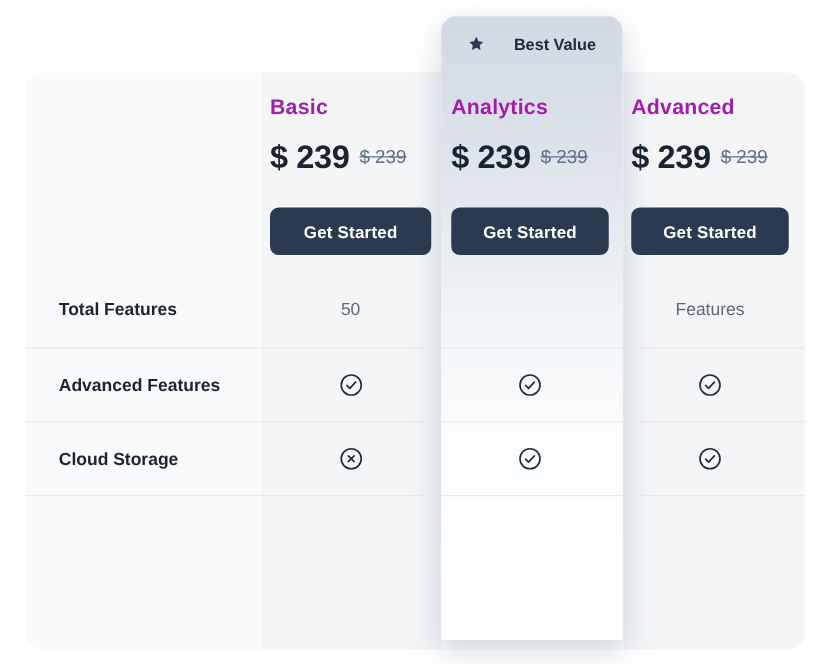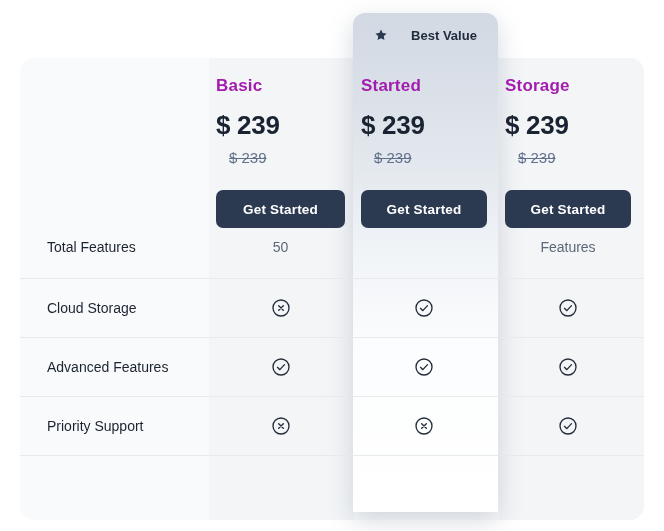--- a/index.html
+++ b/index.html
@@ -33,38 +33,38 @@
   
   .plan{position:absolute;top:76px;}
   .plan.p0{left:216px;width:129px;}
   .plan.p1{left:361px;width:126px;}
   .plan.p2{left:505px;width:126px;}
   .plan-name{
     position:absolute;top:0;left:0;
     font-size:17px;font-weight:700;color:#a21caf;letter-spacing:.2px;
   }
   .price-line{
-    position:absolute;top:34px;left:0;display:flex;align-items:center;gap:8px;white-space:nowrap;flex-direction:column;
+    position:absolute;top:34px;left:0;display:flex;align-items:center;gap:8px;white-space:nowrap;
   }
   .price{font-size:26px;font-weight:700;color:#1a2332;letter-spacing:-.3px;}
   .old-price{font-size:15px;font-weight:500;color:#60708a;text-decoration:line-through;}
   .cta{
     position:absolute;top:90px;left:0;width:100%;height:38px;
     background:#2c3a51;color:#ffffff;border:none;border-radius:7px;
     font-family:inherit;font-size:13.5px;font-weight:600;letter-spacing:.2px;
-    display:flex;align-items:center;justify-content:center;cursor:pointer;margin-top:24px;
+    display:flex;align-items:center;justify-content:center;cursor:pointer;
   }
   
   .rows{position:absolute;left:20px;top:216px;width:624px;}
   .frow{position:relative;height:58px;border-bottom:1px solid #e7e9ed;}
   .frow.r0{height:62px;}
   .frow.r4{height:60px;}
   .flabel{
     position:absolute;left:27px;top:50%;transform:translateY(-50%);
-    font-size:14px;font-weight:400;color:#1c2432;
+    font-size:14px;font-weight:700;color:#1c2432;
   }
   .fcell{
     position:absolute;top:50%;transform:translateY(-50%);
     display:flex;align-items:center;justify-content:center;text-align:center;
   }
   .fcell.c0{left:196px;width:129px;}
   .fcell.c1{left:341px;width:126px;}
   .fcell.c2{left:485px;width:126px;}
   .fcell.text-cell{font-size:14px;font-weight:500;color:#5c6878;}
   .fcell svg{display:block;}
@@ -89,43 +89,65 @@
 <div class="plan p0">
   <div class="plan-name">Basic</div>
   <div class="price-line">
     <span class="price">$ 239</span>
     <span class="old-price">$ 239</span>
   </div>
   <button class="cta">Get Started</button>
 </div>
 
 <div class="plan p1">
-  <div class="plan-name">Started</div>
+  <div class="plan-name">Analytics</div>
   <div class="price-line">
     <span class="price">$ 239</span>
     <span class="old-price">$ 239</span>
   </div>
   <button class="cta">Get Started</button>
 </div>
 
 <div class="plan p2">
-  <div class="plan-name">Storage</div>
+  <div class="plan-name">Advanced</div>
   <div class="price-line">
     <span class="price">$ 239</span>
     <span class="old-price">$ 239</span>
   </div>
   <button class="cta">Get Started</button>
 </div>
 
 <div class="rows">
 
   <div class="frow r0">
     <div class="flabel">Total Features</div>
     <div class="fcell c0 text-cell">50</div>
     <div class="fcell c2 text-cell">Features</div>
+  </div>
+
+  <div class="frow r1">
+    <div class="flabel">Advanced Features</div>
+    <div class="fcell c0">
+        <svg width="20" height="20" viewBox="0 0 24 24" fill="none" stroke="#232c3a" stroke-width="1.6" stroke-linecap="round" stroke-linejoin="round">
+    <circle cx="12" cy="12" r="9.6"></circle>
+    <path d="M7.8 12.4l2.8 2.8 5.6-6"></path>
+  </svg>
+      </div>
+    <div class="fcell c1">
+        <svg width="20" height="20" viewBox="0 0 24 24" fill="none" stroke="#232c3a" stroke-width="1.6" stroke-linecap="round" stroke-linejoin="round">
+    <circle cx="12" cy="12" r="9.6"></circle>
+    <path d="M7.8 12.4l2.8 2.8 5.6-6"></path>
+  </svg>
+      </div>
+    <div class="fcell c2">
+        <svg width="20" height="20" viewBox="0 0 24 24" fill="none" stroke="#232c3a" stroke-width="1.6" stroke-linecap="round" stroke-linejoin="round">
+    <circle cx="12" cy="12" r="9.6"></circle>
+    <path d="M7.8 12.4l2.8 2.8 5.6-6"></path>
+  </svg>
+      </div>
   </div>
 
   <div class="frow r2">
     <div class="flabel">Cloud Storage</div>
     <div class="fcell c0">
         <svg width="20" height="20" viewBox="0 0 24 24" fill="none" stroke="#232c3a" stroke-width="1.6" stroke-linecap="round" stroke-linejoin="round">
     <circle cx="12" cy="12" r="9.6"></circle>
     <path d="M9.2 9.2l5.6 5.6M14.8 9.2l-5.6 5.6"></path>
   </svg>
       </div>
@@ -136,58 +158,15 @@
   </svg>
       </div>
     <div class="fcell c2">
         <svg width="20" height="20" viewBox="0 0 24 24" fill="none" stroke="#232c3a" stroke-width="1.6" stroke-linecap="round" stroke-linejoin="round">
     <circle cx="12" cy="12" r="9.6"></circle>
     <path d="M7.8 12.4l2.8 2.8 5.6-6"></path>
   </svg>
       </div>
   </div>
 
-  <div class="frow r1">
-    <div class="flabel">Advanced Features</div>
-    <div class="fcell c0">
-        <svg width="20" height="20" viewBox="0 0 24 24" fill="none" stroke="#232c3a" stroke-width="1.6" stroke-linecap="round" stroke-linejoin="round">
-    <circle cx="12" cy="12" r="9.6"></circle>
-    <path d="M7.8 12.4l2.8 2.8 5.6-6"></path>
-  </svg>
-      </div>
-    <div class="fcell c1">
-        <svg width="20" height="20" viewBox="0 0 24 24" fill="none" stroke="#232c3a" stroke-width="1.6" stroke-linecap="round" stroke-linejoin="round">
-    <circle cx="12" cy="12" r="9.6"></circle>
-    <path d="M7.8 12.4l2.8 2.8 5.6-6"></path>
-  </svg>
-      </div>
-    <div class="fcell c2">
-        <svg width="20" height="20" viewBox="0 0 24 24" fill="none" stroke="#232c3a" stroke-width="1.6" stroke-linecap="round" stroke-linejoin="round">
-    <circle cx="12" cy="12" r="9.6"></circle>
-    <path d="M7.8 12.4l2.8 2.8 5.6-6"></path>
-  </svg>
-      </div>
-  </div>
-
-  <div class="frow r3">
-    <div class="flabel">Priority Support</div>
-    <div class="fcell c0">
-        <svg width="20" height="20" viewBox="0 0 24 24" fill="none" stroke="#232c3a" stroke-width="1.6" stroke-linecap="round" stroke-linejoin="round">
-    <circle cx="12" cy="12" r="9.6"></circle>
-    <path d="M9.2 9.2l5.6 5.6M14.8 9.2l-5.6 5.6"></path>
-  </svg>
-      </div>
-    <div class="fcell c1">
-        <svg width="20" height="20" viewBox="0 0 24 24" fill="none" stroke="#232c3a" stroke-width="1.6" stroke-linecap="round" stroke-linejoin="round">
-    <circle cx="12" cy="12" r="9.6"></circle>
-    <path d="M9.2 9.2l5.6 5.6M14.8 9.2l-5.6 5.6"></path>
-  </svg>
-      </div>
-    <div class="fcell c2">
-        <svg width="20" height="20" viewBox="0 0 24 24" fill="none" stroke="#232c3a" stroke-width="1.6" stroke-linecap="round" stroke-linejoin="round">
-    <circle cx="12" cy="12" r="9.6"></circle>
-    <path d="M7.8 12.4l2.8 2.8 5.6-6"></path>
-  </svg>
-      </div>
-  </div>
 
 
 </div>
 
 </body></html>

